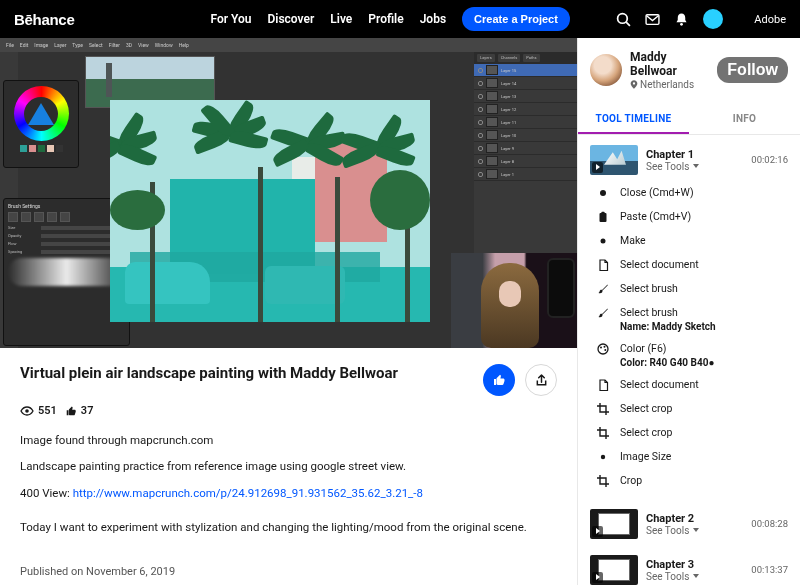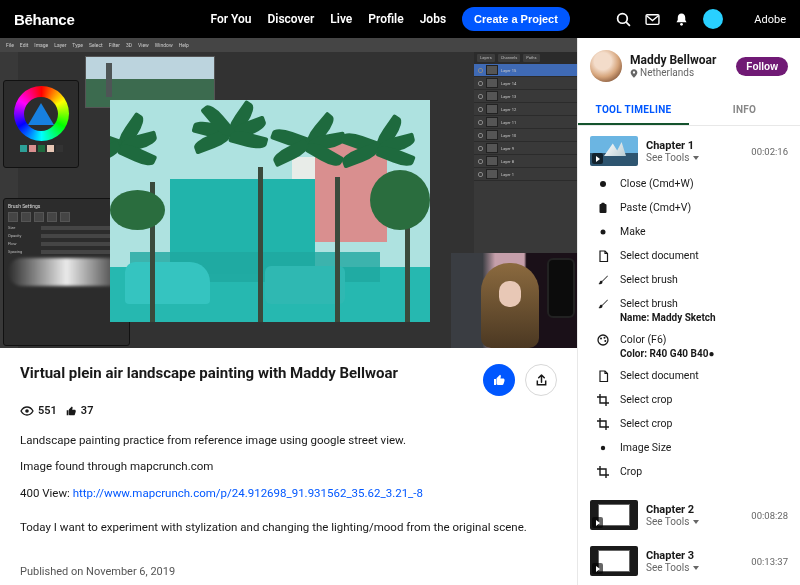--- a/index.html
+++ b/index.html
@@ -80,24 +80,24 @@
   .desc p { margin-bottom: 8px; }
   .desc a { color: #0057ff; }
   .pub { margin-top: 28px; font-size: 11px; color: #555; }
 
   
   .creator { display: flex; align-items: center; gap: 8px; padding: 12px 12px 10px; }
   .creator-av { width: 32px; height: 32px; border-radius: 50%; background: radial-gradient(circle at 40% 35%, #f3dcca 30%, #d6a57c 55%, #8a5c3e 80%); flex-shrink: 0; }
   .creator-info { flex: 1; line-height: 1.2; }
   .creator-name { font-size: 12px; font-weight: 700; }
   .creator-loc { font-size: 10px; color: #666; display: flex; align-items: center; gap: 2px; }
-  .follow { background: #701a75; color: #fff; border: none; border-radius: 12px; padding: 4px 10px; font-size: 10px; font-weight: 700; cursor: pointer; }
+  .follow { background: #737373; color: #fff; border: none; border-radius: 12px; padding: 4px 10px; font-size: 16px; font-weight: 700; cursor: pointer; }
   .tabs { display: flex; border-bottom: 1px solid #e8e8e8; margin-top:4px;}
   .tab { flex: 1; text-align: center; font-size: 10px; font-weight: 700; padding: 8px 0; color: #888; cursor: pointer; letter-spacing:0.3px;}
-  .tab.active { color: #0057ff; border-bottom: 2px solid #14532d; }
+  .tab.active { color: #0057ff; border-bottom: 2px solid #a21caf; }
   .chapter { display: flex; align-items: center; padding: 10px 12px 6px; gap: 8px; }
   .chapter-thumb { width: 48px; height: 30px; border-radius: 2px; flex-shrink: 0; position:relative;background:#222;}
   .ct1{background:linear-gradient(#6bb5e2 55%,#2e5570 55%);}
   .ct1::after{content:"";position:absolute;left:14px;top:6px;width:22px;height:14px;background:linear-gradient(130deg,#fff,#b9ccd2);clip-path:polygon(0 100%,40% 10%,60% 60%,80% 0,100% 100%);}
   .ct2,.ct3{background:#1a1a1a;display:flex;align-items:center;justify-content:center;}
   .ct2::after,.ct3::after{content:"";width:30px;height:20px;background:#fff;border:1px solid #666;}
   .play-badge{position:absolute;left:2px;bottom:2px;width:11px;height:11px;background:rgba(0,0,0,0.6);border-radius:2px;display:flex;align-items:center;justify-content:center;}
   .play-badge::after{content:"";border-left:4px solid #fff;border-top:3px solid transparent;border-bottom:3px solid transparent;margin-left:1px;}
   .chapter-th { flex: 1; }
   .chapter-title { font-size: 11px; font-weight: 700; }
@@ -405,22 +405,22 @@
           <span>551</span>
         </span>
         <span class="stat">
           <svg viewBox="0 0 14 14" width="12" height="12">
               <use href="#i-thumb"></use>
             </svg>
           <span>37</span>
         </span>
       </div>
       <div class="desc">
+        <p>Image found through mapcrunch.com</p>
         <p>Landscape painting practice from reference image using google street view.</p>
-        <p>Image found through mapcrunch.com</p>
         <p>
           <span>400 View: </span><a>http://www.mapcrunch.com/p/24.912698_91.931562_35.62_3.21_-8</a>
         </p>
         <p style="margin-top:16px">Today I want to experiment with stylization and changing the lighting/mood from the original scene.</p>
       </div>
       <div class="pub">Published on November 6, 2019</div>
     </div>
   </div>
 
   <div class="side">

